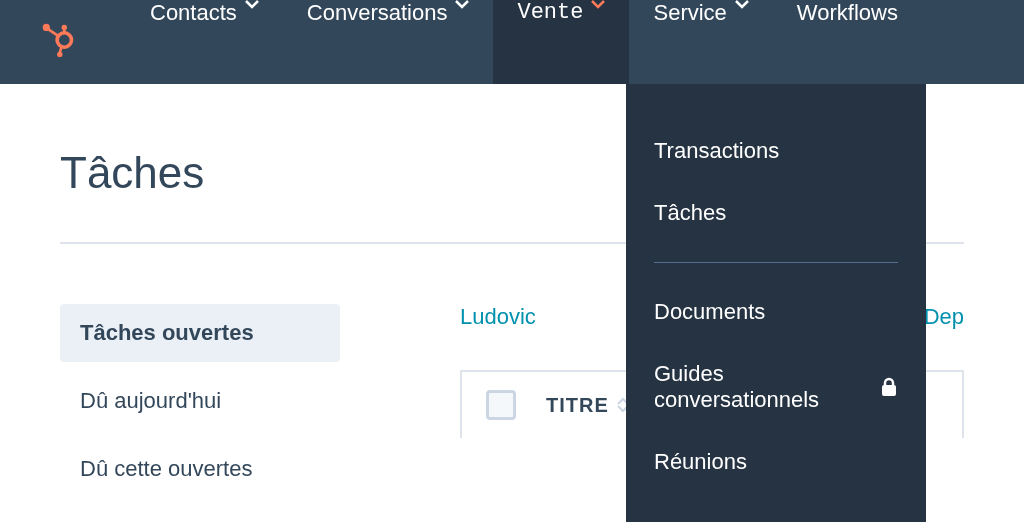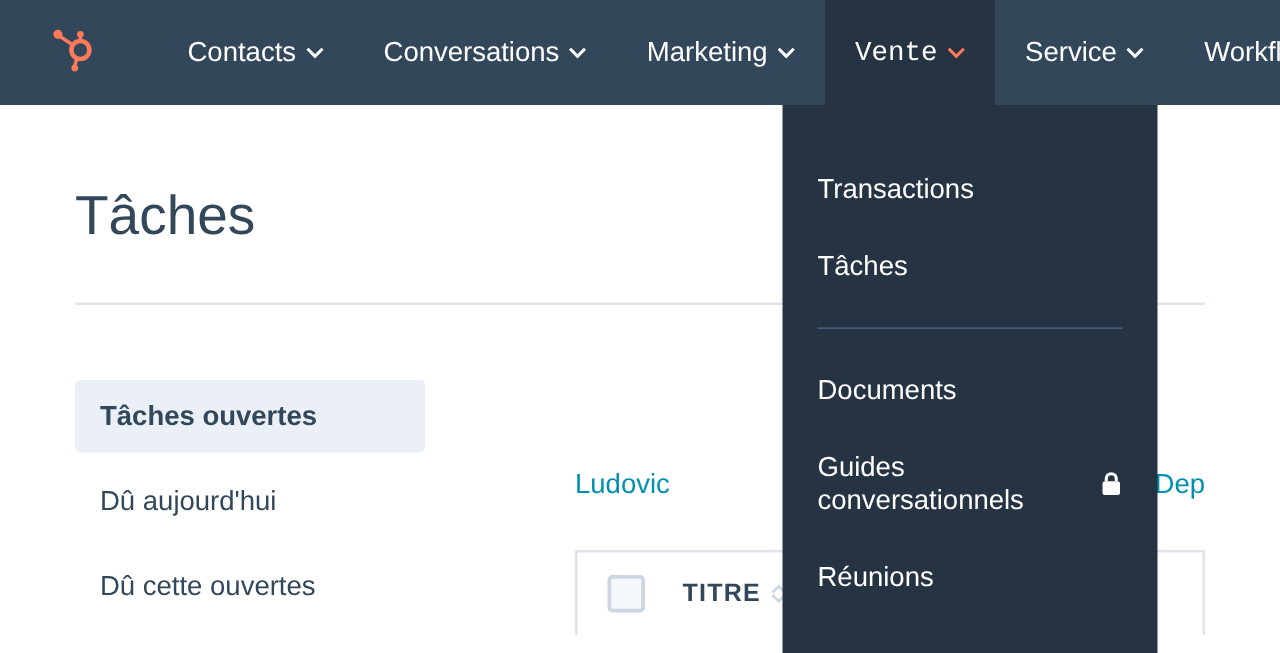--- a/index.html
+++ b/index.html
@@ -26,21 +26,21 @@
       width: 36px;
       height: 36px;
     }
     .nav-items {
       display: flex;
       align-items: stretch;
       height: 100%;
     }
     .nav-item {
       display: flex;
-      align-items: center;
+      align-items: flex-start;
       color: #fff;
       font-size: 22px;
       font-weight: 400;
       padding: 0 24px;
       cursor: pointer;
       position: relative;
       white-space: nowrap;
     }
     .nav-item .chev {
       margin-left: 8px;
@@ -86,21 +86,21 @@
       color: #33475b;
       margin-bottom: 44px;
     }
     .hr {
       border: none;
       border-top: 2px solid #dfe3eb;
       margin-bottom: 60px;
     }
     .body-row {
       display: flex;
-      align-items: flex-end;
+      align-items: flex-start;
     }
     .sidebar {
       width: 280px;
       flex-shrink: 0;
     }
     .sidebar-item {
       font-size: 22px;
       padding: 16px 20px;
       border-radius: 4px;
       cursor: pointer;
@@ -185,28 +185,20 @@
     <div class="nav-item">
       <span>Contacts</span>
       <span class="chev">
         <svg width="14" height="9" viewBox="0 0 14 9">
             <path d="M1 1 L7 7 L13 1" stroke="#fff" stroke-width="2.5" fill="none"></path>
           </svg>
       </span>
     </div>
     <div class="nav-item">
       <span>Conversations</span>
-      <span class="chev">
-        <svg width="14" height="9" viewBox="0 0 14 9">
-            <path d="M1 1 L7 7 L13 1" stroke="#fff" stroke-width="2.5" fill="none"></path>
-          </svg>
-      </span>
-    </div>
-    <div class="nav-item">
-      <span>Marketing</span>
       <span class="chev">
         <svg width="14" height="9" viewBox="0 0 14 9">
             <path d="M1 1 L7 7 L13 1" stroke="#fff" stroke-width="2.5" fill="none"></path>
           </svg>
       </span>
     </div>
     <div class="nav-item active">
       <span>Vente</span>
       <span class="chev">
         <svg width="14" height="9" viewBox="0 0 14 9">

